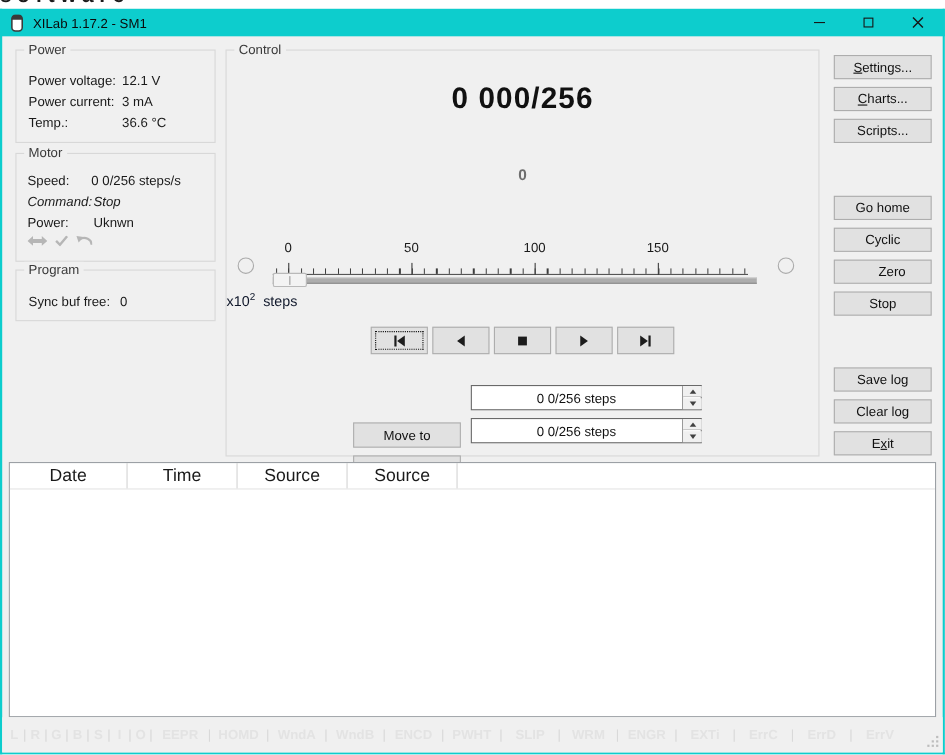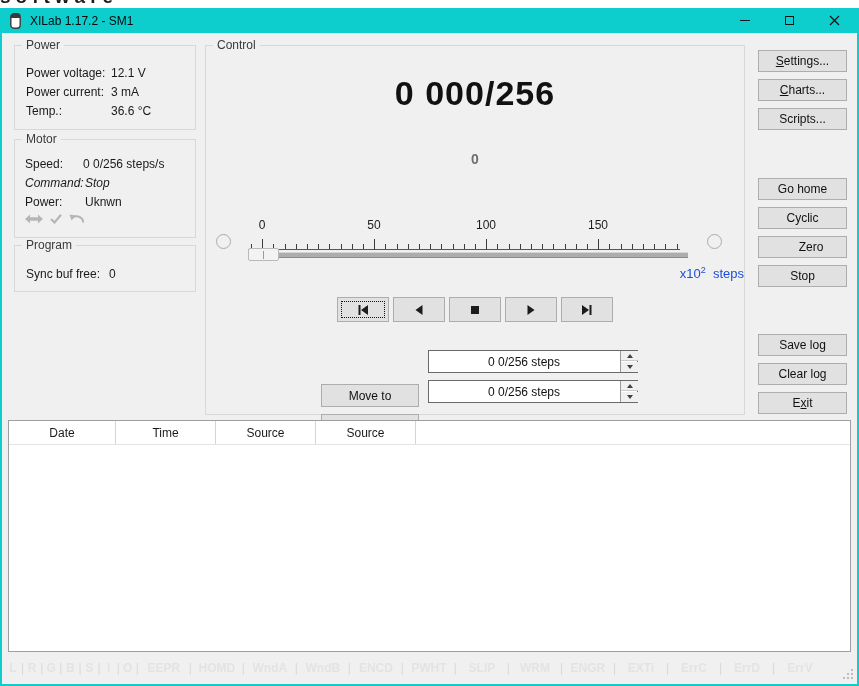--- a/index.html
+++ b/index.html
@@ -31,40 +31,40 @@
 
   .kv-row { position:absolute; font-size:12px; color:#1a1a1a; white-space:nowrap; }
   .kv-label { display:inline-block; }
   .kv-value { position:absolute; white-space:nowrap; }
 
   
   #motor-icons { position:absolute; left:10px; top:74px; display:flex; gap:7px; align-items:center; }
 
   
   #big-display { position:absolute; left:0; top:28px; width:100%; text-align:center;
-                 font-size:34px; font-weight:bold; color:#111; letter-spacing:1px; }
+                 font-size:27px; font-weight:bold; color:#111; letter-spacing:1px; }
   #sub-display { position:absolute; left:0; top:105px; width:100%; text-align:center;
                  font-size:14px; font-weight:bold; color:#6e6e6e; }
 
   .limit-indicator { position:absolute; width:15px; height:15px; border:1px solid #ababab; border-radius:50%; background:transparent; }
 
   #ruler { position:absolute; left:42px; top:172px; width:432px; height:32px; }
   .tick-label { position:absolute; top:0; width:44px; text-align:center; font-size:12px; color:#1a1a1a; }
   #minor-ticks { position:absolute; left:0; bottom:0; width:432px; height:6px;
     background:repeating-linear-gradient(to right,#3c3c3c 0px,#3c3c3c 1px,transparent 1px,transparent 11.2px);
     background-position:3px 0; border-bottom:1px solid #555; }
   .major-tick { position:absolute; bottom:0; width:1px; height:11px; background:#3c3c3c; }
 
   #slider-track { position:absolute; left:42px; top:206px; width:440px; height:6px;
     background:#adadad; border-top:1px solid #d6d6d6; border-bottom:1px solid #8b8b8b; }
   #slider-handle { position:absolute; left:42px; top:202px; width:31px; height:13px;
     background:#f3f3f3; border:1px solid #b9b9b9; border-radius:2px; }
   #slider-handle::after { content:""; position:absolute; left:14px; top:2px; width:1px; height:8px; background:#9a9a9a; }
 
-  #units-label { position:absolute; left:0; top:219px; width:100%; text-align:right; font-size:13px; color:#1d4ed8; }
+  #units-label { position:absolute; left:0; top:219px; width:100%; text-align:left; font-size:13px; color:#0f172a; }
   #units-label sup { font-size:9px; }
 
   
   .btn { background:#e1e1e1; border:1px solid #adadad; font-size:12px; color:#111;
          display:flex; align-items:center; justify-content:center; font-family:"Liberation Sans",sans-serif; }
   .btn u { text-decoration:underline; }
 
   #transport { position:absolute; left:131px; top:251px; display:flex; gap:4px; }
   .transport-button { position:relative; width:52px; height:25px; }
   .transport-button.focused::after { content:""; position:absolute; inset:3px; border:1px dotted #111; }
@@ -79,21 +79,21 @@
   .spin-down { bottom:0; }
   .arrow-up { width:0; height:0; border-left:3px solid transparent; border-right:3px solid transparent; border-bottom:4px solid #404040; }
   .arrow-down { width:0; height:0; border-left:3px solid transparent; border-right:3px solid transparent; border-top:4px solid #404040; }
 
   
   .side-btn { position:absolute; left:758px; width:89px; height:22px; }
 
   
   #log-table { position:absolute; left:8px; top:412px; width:843px; height:232px; background:#fff; border:1px solid #9ca0a5; }
   #log-header { display:flex; height:24px; border-bottom:1px solid #e4e4e4; }
-  .col-header { display:flex; align-items:center; justify-content:center; font-size:12px; color:#1a1a1a; border-right:1px solid #d4d4d4; }
+  .col-header { display:flex; align-items:center; justify-content:center; font-size:16px; color:#1a1a1a; border-right:1px solid #d4d4d4; }
   .col-header:nth-child(1){ width:107px; }
   .col-header:nth-child(2){ width:100px; }
   .col-header:nth-child(3){ width:100px; }
   .col-header:nth-child(4){ width:100px; }
 
   
   #statusbar { position:absolute; left:2px; right:2px; bottom:2px; height:32px; background:#f0f0f0;
                display:flex; align-items:center; padding:0 34px 0 5px; overflow:hidden; }
   .flag { font-weight:bold; font-size:12px; color:#e3e3e3; text-align:center; white-space:nowrap; }
   .flag.letter { width:12px; }

